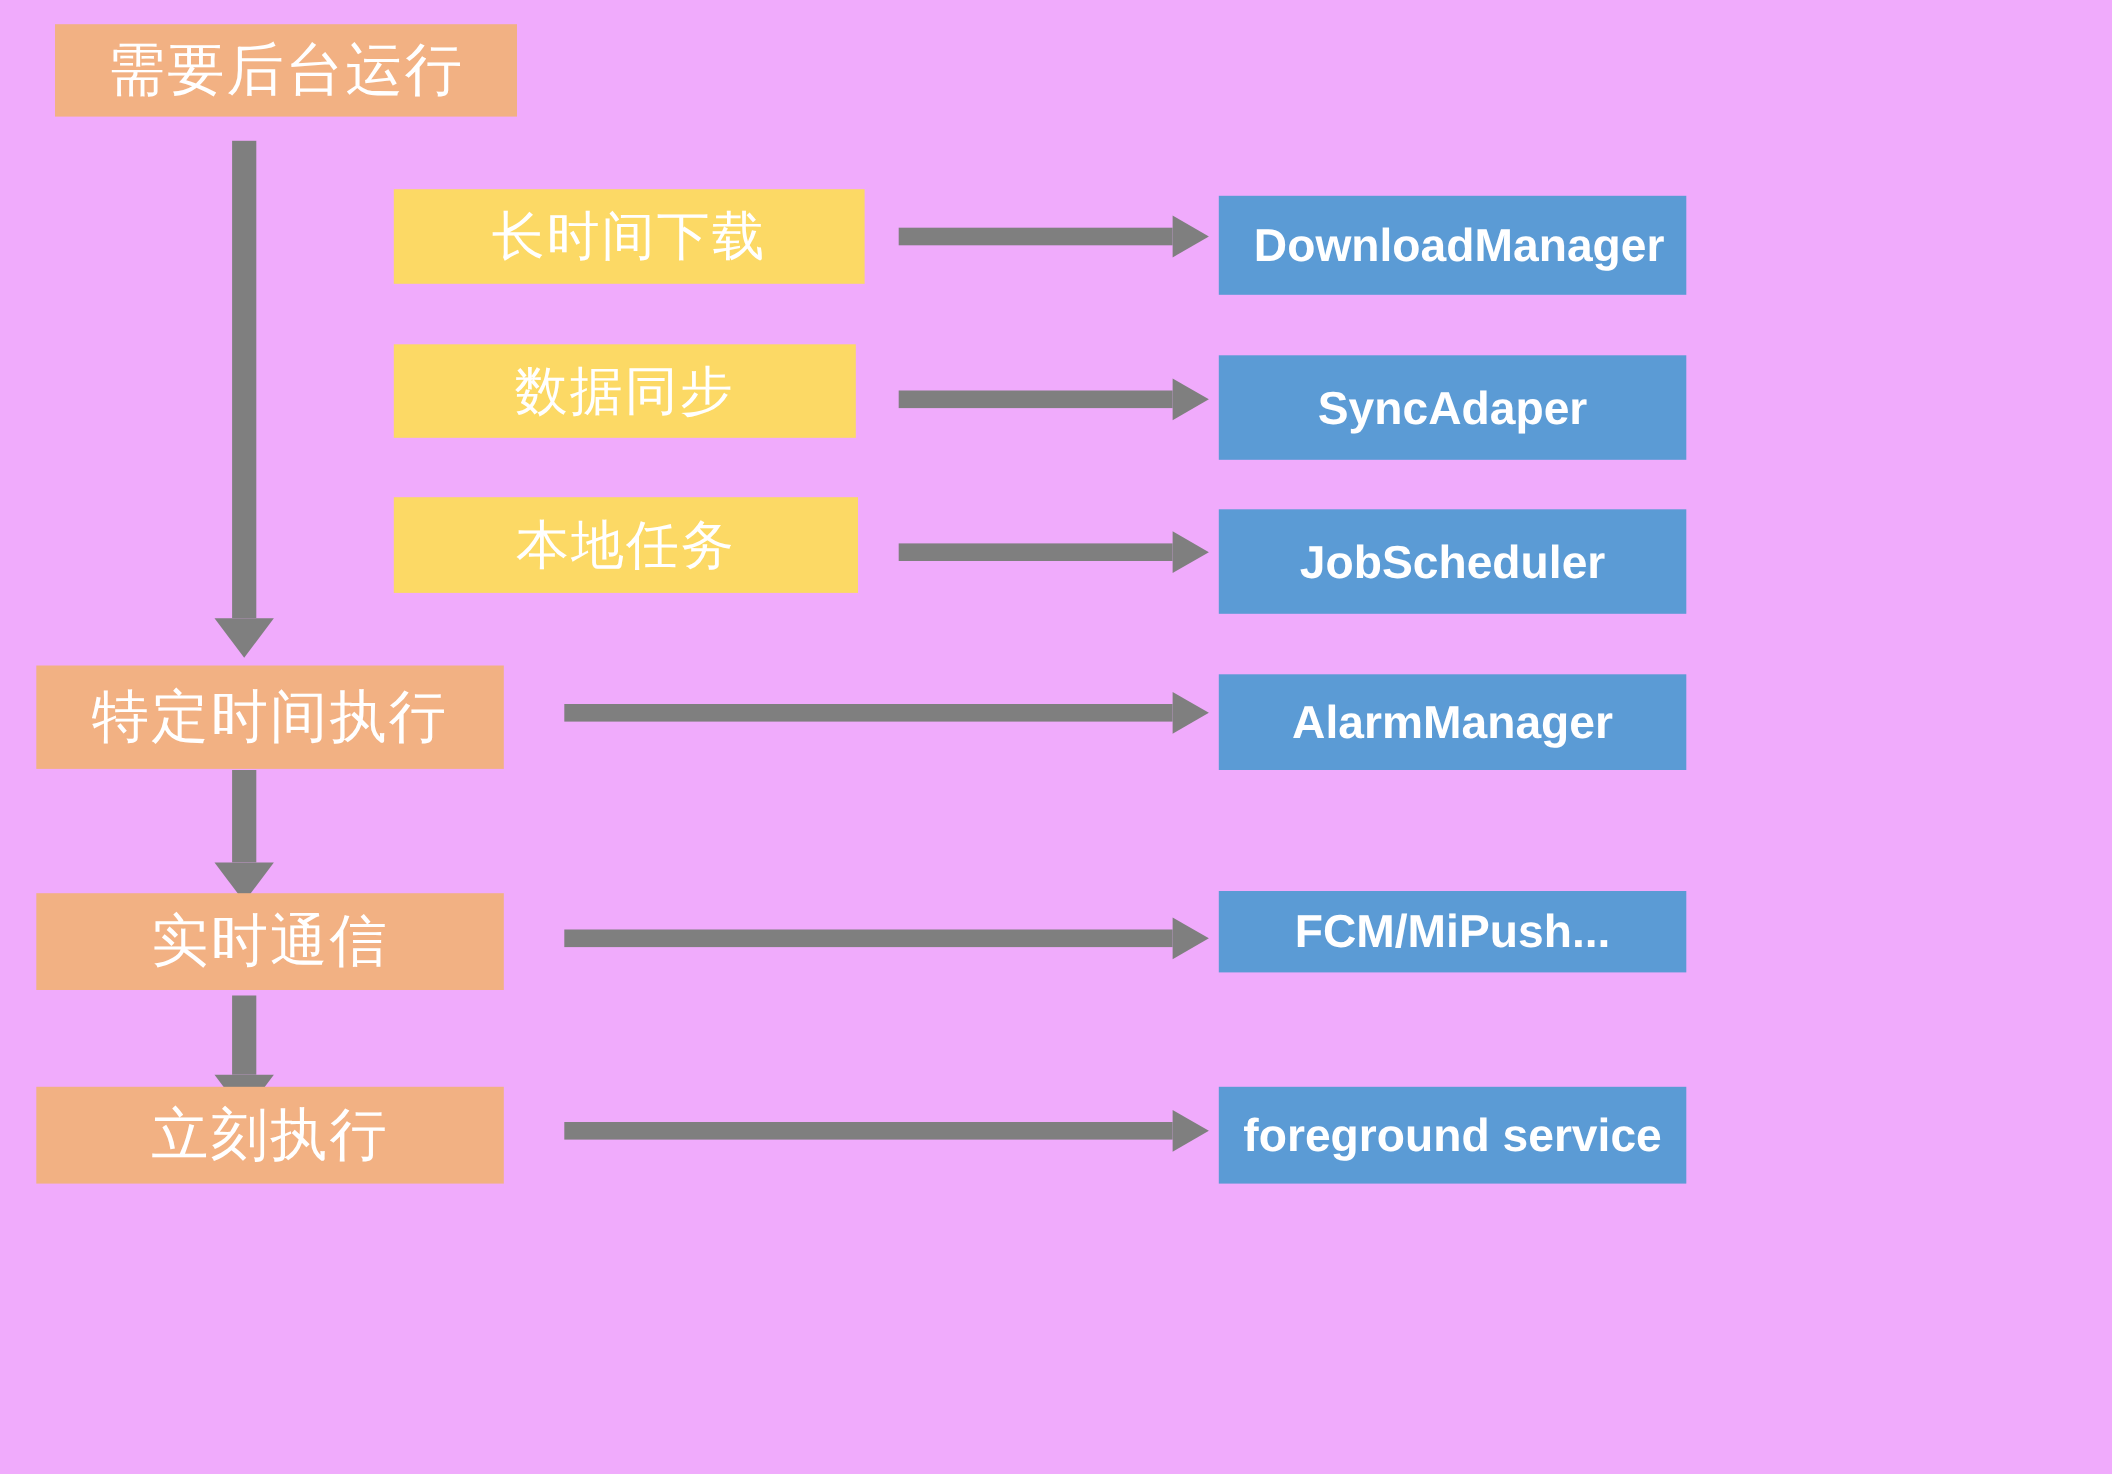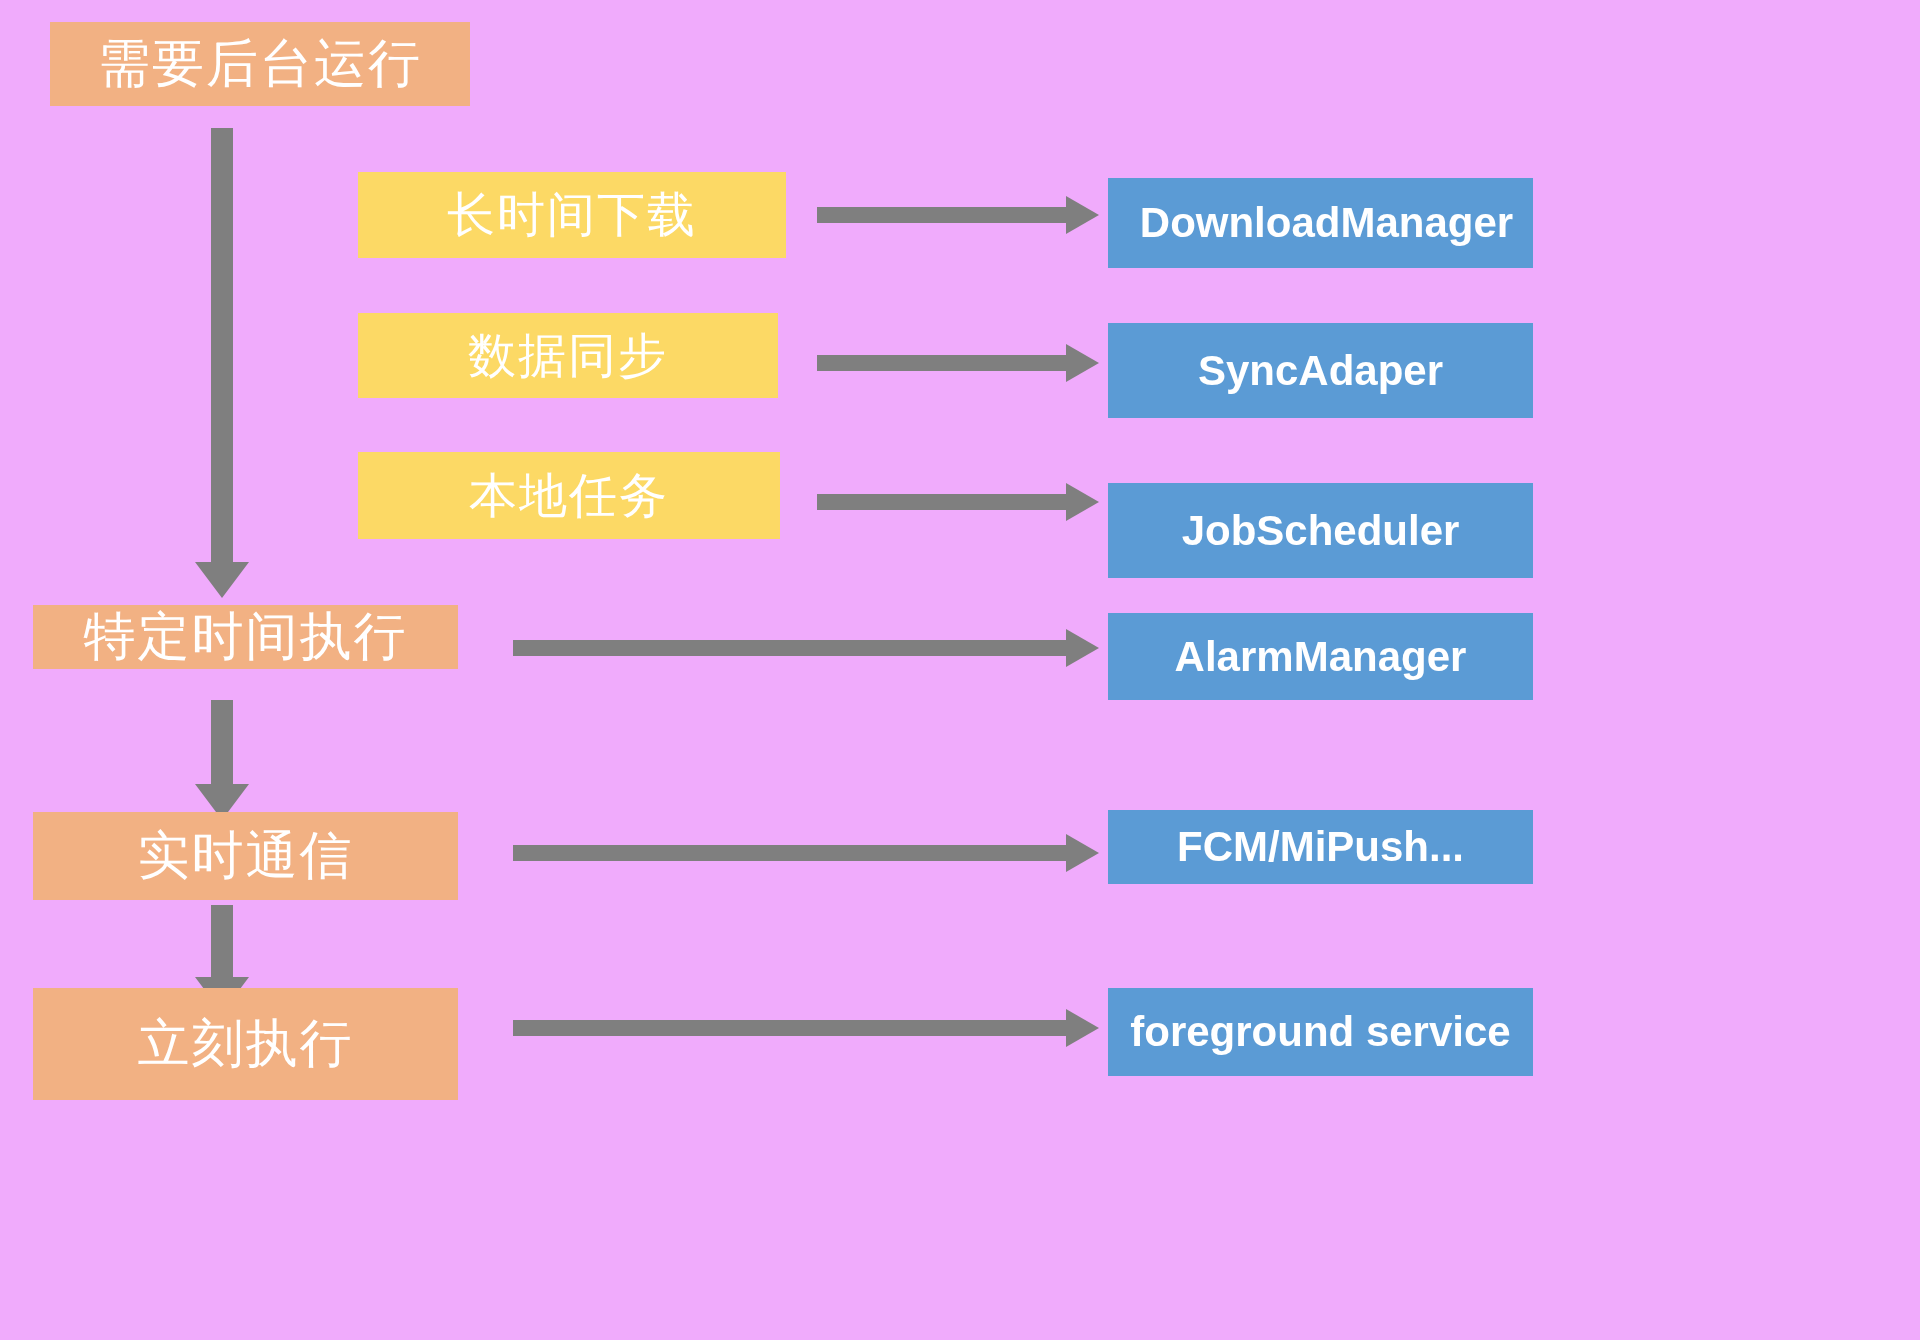--- a/index.html
+++ b/index.html
@@ -115,56 +115,56 @@
   <div class="h-arrow" style="left:817px; top:363px; width:282px;">
     <div class="shaft" style="width:249px;"></div>
     <div class="head" style="left:249px;"></div>
   </div>
 
   <div class="h-arrow" style="left:817px; top:502px; width:282px;">
     <div class="shaft" style="width:249px;"></div>
     <div class="head" style="left:249px;"></div>
   </div>
 
-  <div class="box box-orange" style="left:33px; top:605px; width:425px; height:64px;">特定时间执行</div>
+  <div class="box box-orange" style="left:33px; top:605px; width:425px; height:94px;">特定时间执行</div>
 
   <div class="v-arrow" style="left:222px; top:700px; height:120px;">
     <div class="shaft" style="height:84px;"></div>
     <div class="head" style="top:84px;"></div>
   </div>
 
   <div class="box box-orange" style="left:33px; top:812px; width:425px; height:88px;">实时通信</div>
 
   <div class="v-arrow" style="left:222px; top:905px; height:108px;">
     <div class="shaft" style="height:72px;"></div>
     <div class="head" style="top:72px;"></div>
   </div>
 
-  <div class="box box-orange" style="left:33px; top:988px; width:425px; height:112px;font-family:Liberation Serif, serif;">立刻执行</div>
+  <div class="box box-orange" style="left:33px; top:988px; width:425px; height:88px;font-family:Liberation Serif, serif;">立刻执行</div>
 
   <div class="h-arrow" style="left:513px; top:648px; width:586px;">
     <div class="shaft" style="width:553px;"></div>
     <div class="head" style="left:553px;"></div>
   </div>
 
   <div class="h-arrow" style="left:513px; top:853px; width:586px;">
     <div class="shaft" style="width:553px;"></div>
     <div class="head" style="left:553px;"></div>
   </div>
 
   <div class="h-arrow" style="left:513px; top:1028px; width:586px;">
     <div class="shaft" style="width:553px;"></div>
     <div class="head" style="left:553px;"></div>
   </div>
 
   <div class="box box-blue" style="left:1108px; top:178px; width:425px; height:90px;padding-left:12px;">DownloadManager</div>
 
   <div class="box box-blue" style="left:1108px; top:323px; width:425px; height:95px;text-align:center;">SyncAdaper</div>
 
-  <div class="box box-blue" style="left:1108px; top:463px; width:425px; height:95px;margin-top:20px;">JobScheduler</div>
+  <div class="box box-blue" style="left:1108px; top:463px; width:425px; height:95px;">JobScheduler</div>
 
   <div class="box box-blue" style="left:1108px; top:613px; width:425px; height:87px;">AlarmManager</div>
 
   <div class="box box-blue" style="left:1108px; top:810px; width:425px; height:74px;">FCM/MiPush...</div>
 
   <div class="box box-blue" style="left:1108px; top:988px; width:425px; height:88px;">foreground service</div>
 
 </div>
 
 </body></html>

